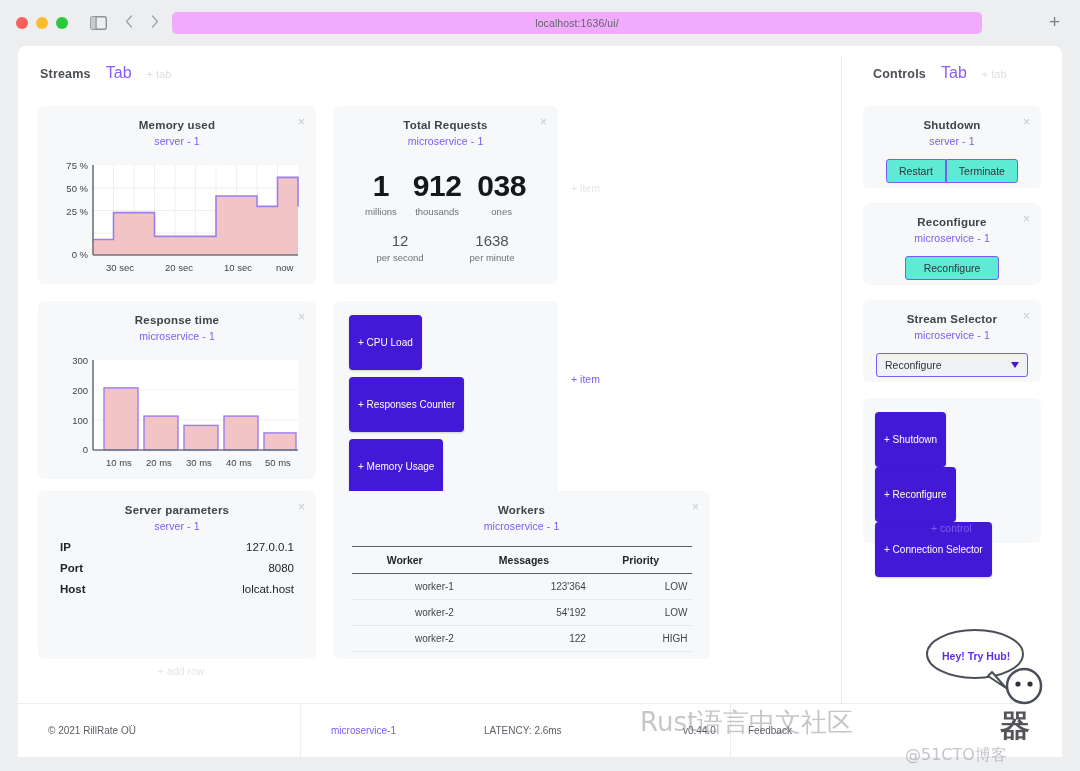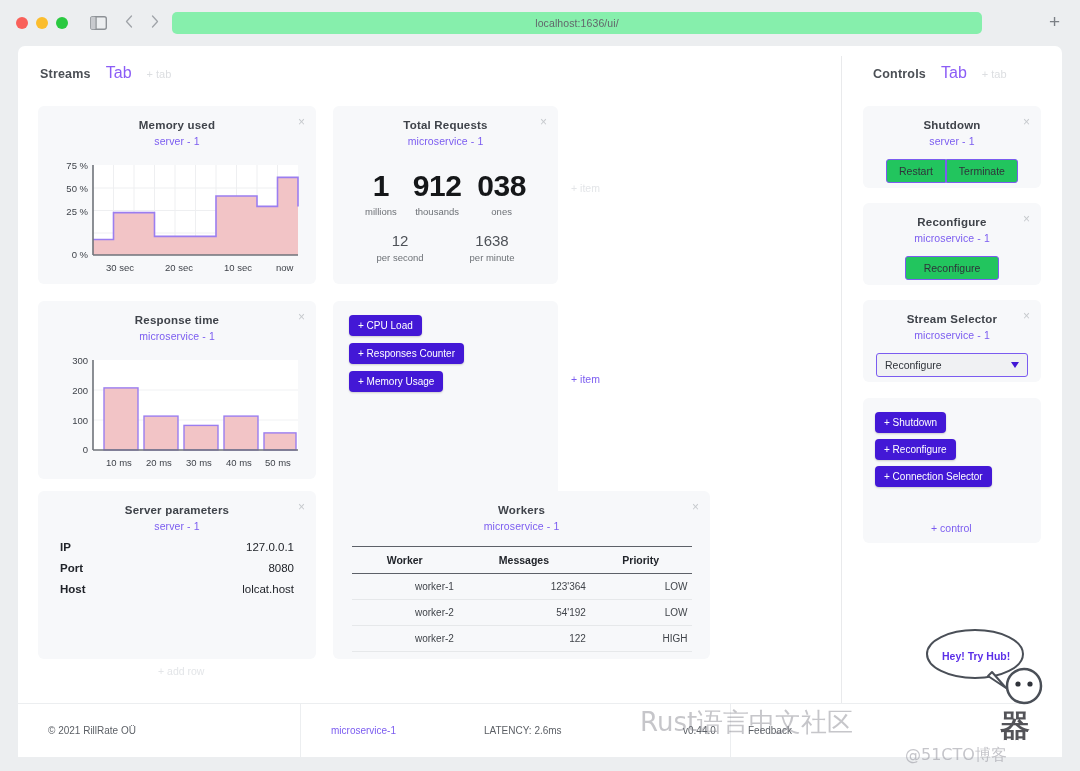--- a/index.html
+++ b/index.html
@@ -19,21 +19,21 @@
   .traffic { display: flex; gap: 8px; margin-left: 16px; }
   .dot { width: 12px; height: 12px; border-radius: 50%; }
   .dot.red { background: #f9605a; }
   .dot.yellow { background: #fbbd2d; }
   .dot.green { background: #2ac940; }
   .sidebar-toggle { margin-left: 22px; width: 17px; height: 14px; }
   .navbtns { display: flex; gap: 18px; margin-left: 18px; color: #9a9da1; }
   .navbtns span { font-size: 15px; line-height: 14px; }
   .urlbar {
     position: absolute; left: 172px; top: 12px; width: 810px; height: 22px;
-    background: #86efac; border-radius: 5px;
+    background: #f0abfc; border-radius: 5px;
     display: flex; align-items: center; justify-content: center;
   }
   .urlbar .urltext { font-size: 10.5px; color: #62666b; letter-spacing: .1px; }
   .plus-tab {
     position: absolute; right: 20px; top: 14px;
     font-size: 19px; color: #7b7f85; line-height: 16px; font-weight: 300;
   }
 
   
   .app {
@@ -98,21 +98,21 @@
   .rate-row { display: flex; justify-content: center; gap: 46px; margin-top: 16px; }
   .rate-group { text-align: center; }
   .rate-num { font-size: 15px; color: #4d5157; line-height: 16px; }
   .rate-cap { font-size: 9.5px; color: #6d7176; margin-top: 3px; }
 
   
   .pillrow { display: flex; flex-wrap: wrap; gap: 7px; padding: 14px 0 0 16px; width: 205px; }
   .pill {
     background: #4318d6; color: #ffffff;
     font-size: 10px; border-radius: 4px;
-    padding: 5px 9px; border: none; cursor: pointer;
+    padding: 22px 9px; border: none; cursor: pointer;
     white-space: nowrap;
     box-shadow: 0 1px 2px rgba(0,0,0,.18);
   }
 
   .ghost-add {
     position: absolute; font-size: 10.5px;
   }
   .ghost-add.muted { color: #e3e5e8; }
   .ghost-add.accent { color: #7b5cf0; }
 
@@ -134,38 +134,38 @@
   }
 
   
   #shutdownCard    { left: 845px; top: 60px;  width: 178px; height: 82px; }
   #reconfigureCard { left: 845px; top: 157px; width: 178px; height: 82px; }
   #streamSelCard   { left: 845px; top: 254px; width: 178px; height: 82px; }
   #ctrlButtonsCard { left: 845px; top: 352px; width: 178px; height: 145px; }
 
   .btnrow { display: flex; justify-content: center; margin-top: 12px; }
   .outline-btn {
-    background: #22c55e; border: 1.3px solid #7b5cf0;
+    background: #5eead4; border: 1.3px solid #7b5cf0;
     color: #2f333a; font-size: 10.5px; padding: 5px 12px; cursor: pointer;
   }
   .outline-btn.first { border-radius: 3px 0 0 3px; border-right-width: .7px; }
   .outline-btn.last  { border-radius: 0 3px 3px 0; border-left-width: .7px; }
   .outline-btn.single { border-radius: 3px; padding: 5px 18px; }
 
   .select {
     position: relative; margin: 12px auto 0 auto; width: 152px;
     background: #f0f1f3; border: 1.3px solid #7b5cf0; border-radius: 3px;
     font-size: 10.5px; color: #2f333a; padding: 5px 8px; cursor: pointer;
   }
   .select .caret {
     position: absolute; right: 8px; top: 8px;
     width: 0; height: 0; border-left: 4.5px solid transparent;
     border-right: 4.5px solid transparent; border-top: 6px solid #4318d6;
   }
-  .ctrl-pillrow { display: flex; flex-wrap: wrap; gap: 6px; padding: 14px 0 0 12px; width: 160px; }
+  .ctrl-pillrow { display: flex; flex-wrap: wrap; gap: 0; padding: 14px 0 0 12px; width: 160px; }
 
   
   .footer {
     position: absolute; left: 0; bottom: 0; width: 1009px; height: 54px;
     border-top: 1px solid #eceef0;
     display: flex; align-items: center;
   }
   .footer .seg { font-size: 10px; color: #5b5f65; }
   .f-copy { position: absolute; left: 30px; }
   .f-svc  { position: absolute; left: 313px; color: #7b5cf0 !important; }

